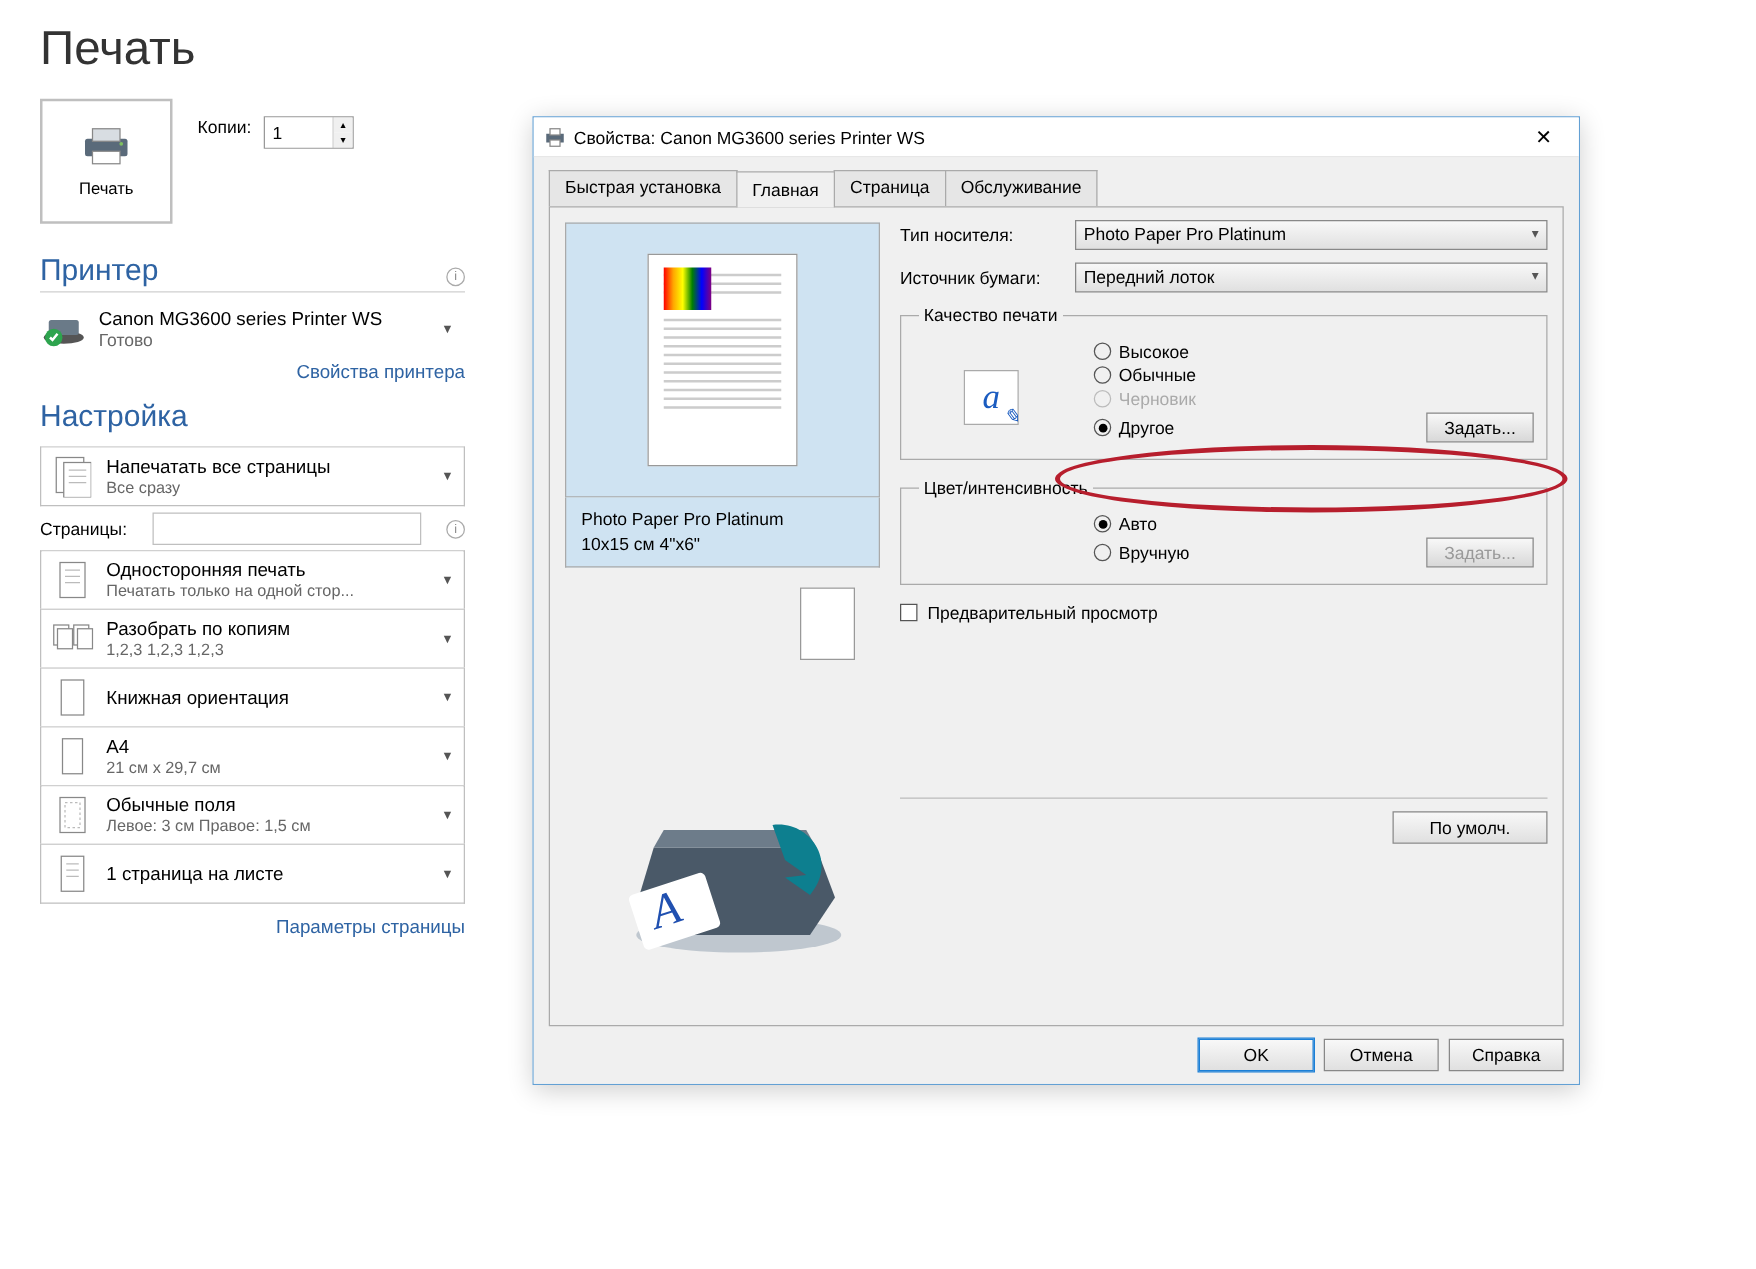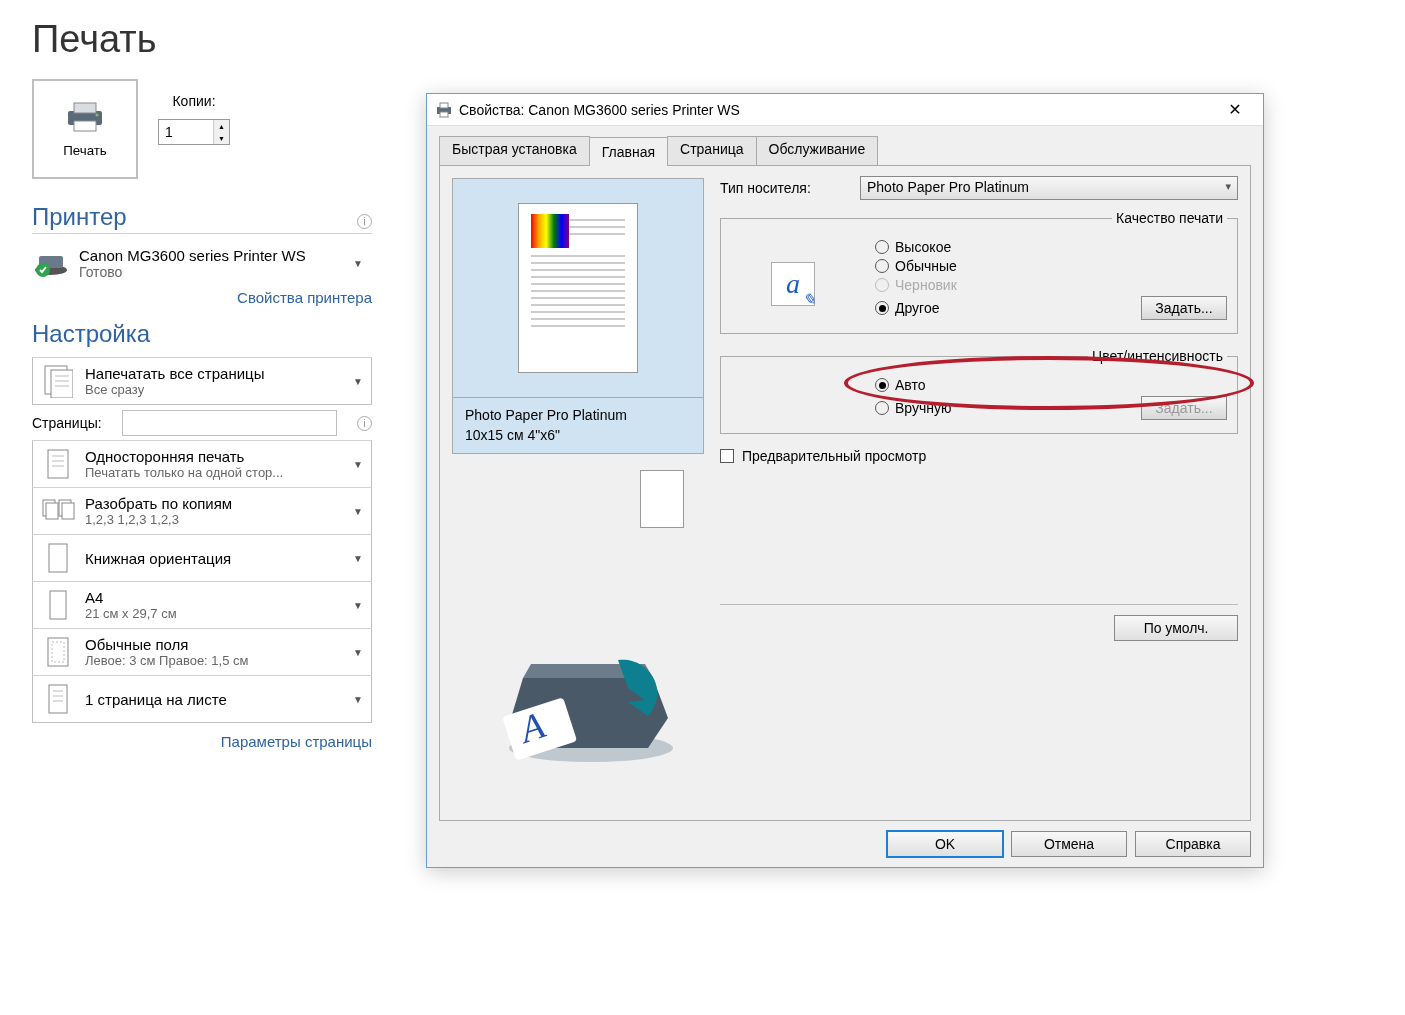--- a/index.html
+++ b/index.html
@@ -1,21 +1,21 @@
 <!DOCTYPE html>
 <html><head>
 <meta charset="utf-8">
 <style>
 * { box-sizing: border-box; margin: 0; padding: 0; }
 body { font-family: "Segoe UI", Tahoma, sans-serif; font-size: 14px; background: #fff; color: #000; width: 1405px; height: 1015px; position: relative; }
 .backstage { position: absolute; left: 32px; top: 18px; width: 340px; }
 .backstage-title { font-size: 38px; font-weight: 300; color: #333; margin-bottom: 18px; }
 .print-btn { width: 106px; height: 100px; border: 2px solid #bfbfbf; background: #fff; display: flex; flex-direction: column; align-items: center; justify-content: center; gap: 10px; }
 .print-row { display: flex; align-items: flex-start; gap: 20px; margin-bottom: 24px; }
-.copies-row { display: flex; align-items: center; gap: 10px; margin-top: 14px; flex-direction: column; }
+.copies-row { display: flex; gap: 10px; margin-top: 14px; }
 .copies-input-wrap { position: relative; border: 1px solid #999; background: #fff; width: 72px; height: 26px; display: flex; }
 .copies-input { border: none; width: 54px; padding: 2px 6px; font-size: 14px; }
 .spin-btns { display: flex; flex-direction: column; width: 16px; border-left: 1px solid #ccc; }
 .spin-btn { flex: 1; font-size: 7px; display: flex; align-items: center; justify-content: center; cursor: pointer; border: none; background: #f0f0f0; }
 .section-header { display: flex; align-items: baseline; justify-content: space-between; border-bottom: 1px solid #d0d0d0; padding-bottom: 2px; margin-bottom: 8px;}
 .section-title { font-size: 24px; font-weight: 300; color: #2e63a3; }
 .info-icon { width: 15px; height: 15px; border: 1px solid #aaa; border-radius: 50%; font-size: 10px; display: flex; align-items: center; justify-content: center; color: #888; }
 .printer-select { display: flex; align-items: center; gap: 10px; border: 1px solid transparent; padding: 4px 8px 4px 0; margin-bottom: 4px; cursor: pointer; }
 .printer-name { font-size: 15px; }
 .printer-status { font-size: 14px; color: #666; }
@@ -49,38 +49,38 @@
 .small-page { width: 44px; height: 58px; border: 1px solid #999; background: #fff; }
 .printer-illus { margin-top: 90px; display: flex; justify-content: center; }
 
 .right-col { position: absolute; left: 280px; right: 12px; top: 10px; }
 .field-row { display: flex; align-items: center; margin-bottom: 10px; }
 .field-label { width: 140px; font-size: 14px; }
 .combo { flex: 1; border: 1px solid #888; background: linear-gradient(#f8f8f8,#e0e0e0); height: 24px; padding: 2px 22px 2px 6px; font-size: 14px; position: relative; cursor: pointer; }
 .combo::after { content: "▾"; position: absolute; right: 6px; top: 3px; font-size: 11px; color: #555; }
 
 fieldset { border: 1px solid #aaa; padding: 10px 10px 10px 14px; margin-bottom: 14px; position: relative; }
-legend { font-size: 14px; padding: 0 4px; text-align: right; }
+legend { font-size: 14px; padding: 0 4px; }
 .radio-row { display: flex; align-items: center; gap: 6px; margin: 3px 0 3px 140px; font-size: 14px; cursor: pointer; }
 .radio-row.disabled { color: #aaa; }
 .radio-dot { width: 14px; height: 14px; border: 1px solid #555; border-radius: 50%; display: flex; align-items: center; justify-content: center; }
 .radio-dot.checked::after { content: ""; width: 7px; height: 7px; background: #000; border-radius: 50%; }
 .radio-dot.disabled { border-color: #bbb; }
 .quality-icon { position: absolute; left: 50px; top: 36px; width: 44px; height: 44px; border: 1px solid #aaa; background: #fff; display: flex; align-items: center; justify-content: center; font-size: 28px; font-style: italic; color: #1b5cc0; font-family: Georgia, serif; }
 .set-btn { width: 86px; height: 24px; border: 1px solid #888; background: linear-gradient(#f8f8f8,#d8d8d8); font-size: 14px; margin-left: auto; cursor: pointer; }
 .set-btn:disabled { color: #999; }
 .other-row { display: flex; align-items: center; }
 
 .checkbox-row { display: flex; align-items: center; gap: 8px; margin: 12px 0; font-size: 14px; cursor: pointer; }
 .cbx { width: 14px; height: 14px; border: 1px solid #555; background: #fff; }
 
 .divider { border-top: 1px solid #bbb; margin: 18px 0 10px; }
 .defaults-row { display: flex; justify-content: flex-end; }
 .dlg-footer { display: flex; gap: 8px; justify-content: flex-end; padding-top: 10px; }
-.win-btn { width: 116px; height: 26px; border: 1px solid #888; background: linear-gradient(#f8f8f8,#e0e0e0); font-size: 14px; cursor: pointer; }
+.win-btn { width: 92px; height: 26px; border: 1px solid #888; background: linear-gradient(#f8f8f8,#e0e0e0); font-size: 14px; cursor: pointer; }
 .win-btn.primary { border: 1px solid #1b7fd6; outline: 1px solid #1b7fd6; }
 
 .annotation-ellipse { position: absolute; border: 4px solid #b71e2d; border-radius: 50%; pointer-events: none; }
 
 
 svg { display: block; }
 </style>
 </head>
 <body>
 
@@ -301,20 +301,24 @@
             <rect x="34" y="90" width="64" height="46" rx="4" fill="#fff" transform="rotate(-18 60 110)"></rect>
             <text x="48" y="122" font-size="38" font-style="italic" fill="#2050b0" font-family="Georgia" transform="rotate(-18 60 110)">A</text>
           </svg>
         </div>
       </div>
 
       <div class="right-col">
         <div class="field-row">
           <div class="field-label">Тип носителя:</div>
           <div class="combo">Photo Paper Pro Platinum</div>
+        </div>
+        <div class="field-row">
+          <div class="field-label">Источник бумаги:</div>
+          <div class="combo">Передний лоток</div>
         </div>
 
         <fieldset>
           <legend>Качество печати</legend>
           <div class="quality-icon">a<span style="position:absolute;right:-2px;bottom:-4px;font-size:16px;">✎</span></div>
           <div class="radio-row">
               <span class="radio-dot"></span>
               <span>Высокое</span>
             </div>
           <div class="radio-row">

